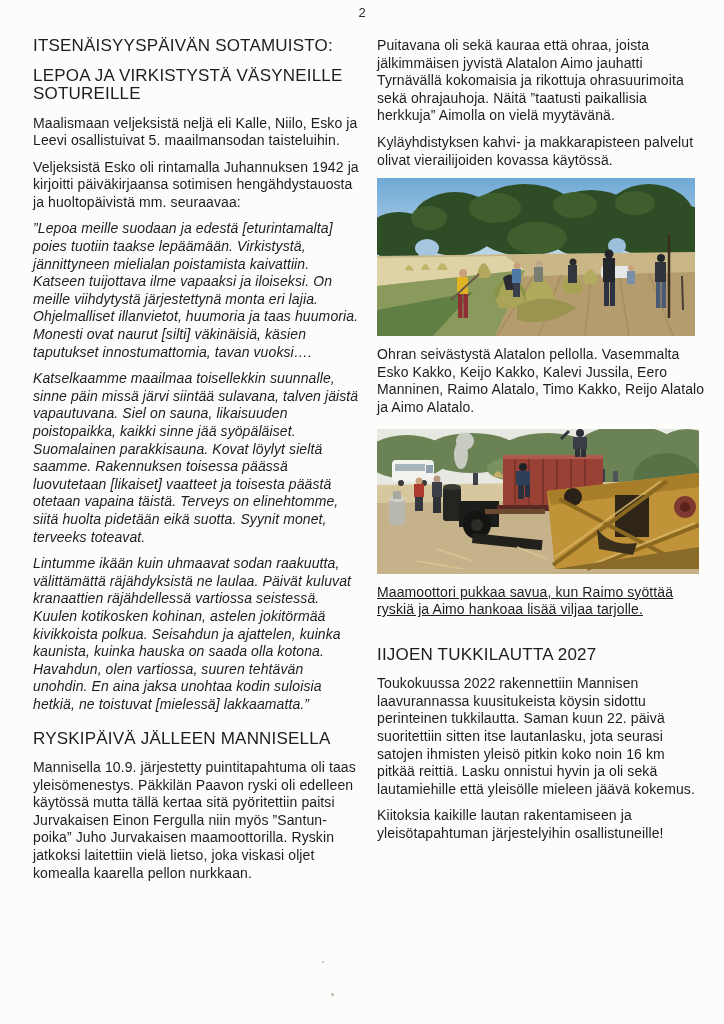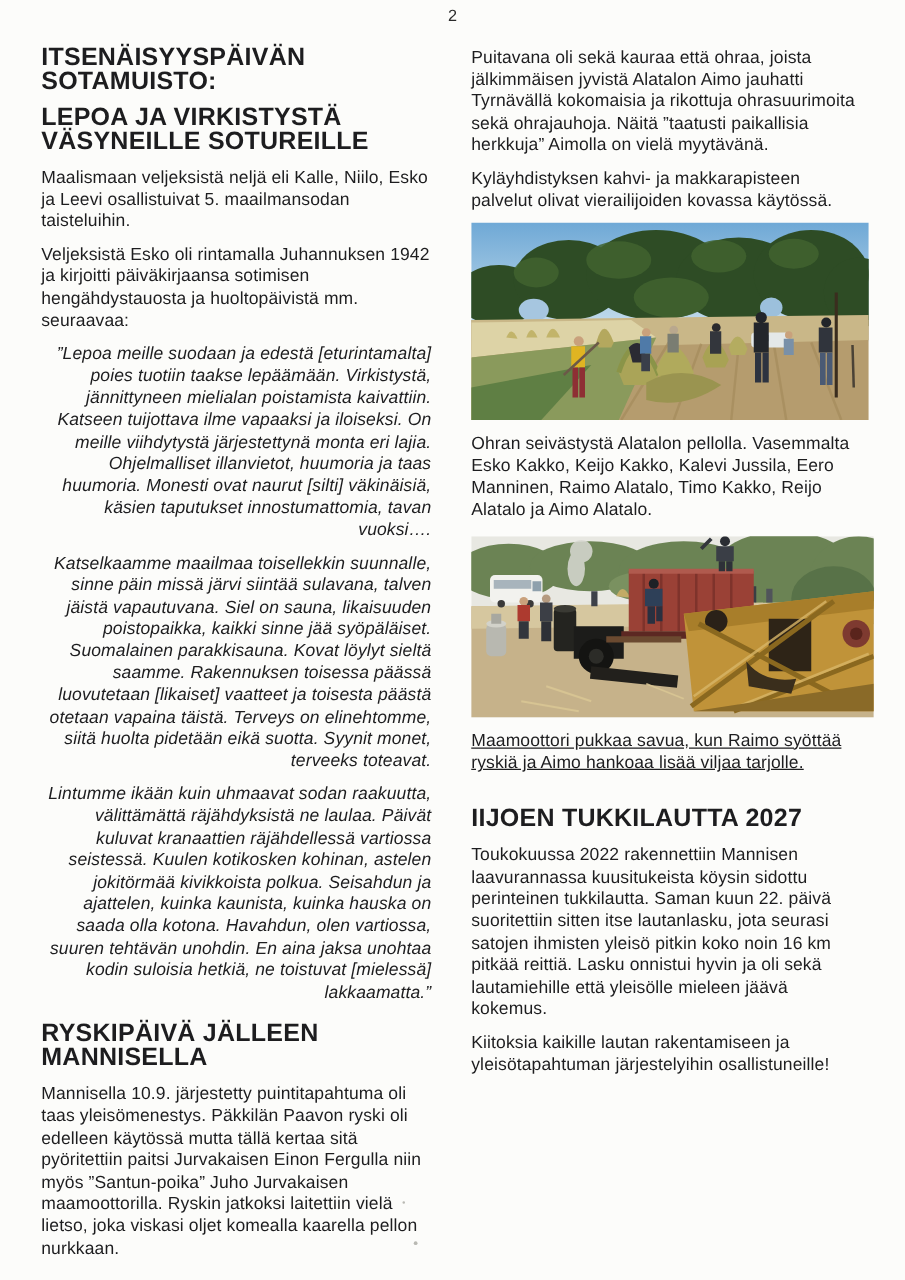--- a/index.html
+++ b/index.html
@@ -24,29 +24,29 @@
   .col {
     position: absolute;
     top: 37px;
     width: 328px;
     font-size: 14px;
     line-height: 17.6px;
     letter-spacing: 0.1px;
   }
   .col-left  { left: 33px; }
   .col-right { left: 377px; }
-  .col p { margin: 0 16px 9px 0; }
+  .col p { margin: 0 0 9px 0; }
   .kicker, .title, .heading {
-    font-size: 20px;
-    font-weight: bold;
+    font-size: 17px;
+    font-weight: normal;
     line-height: 18.5px;
     margin: 0 0 11px 0;
     letter-spacing: 0.2px;
   }
-  .quote { font-style: italic; text-align: right; }
+  .quote { font-style: italic; }
   .bold  { font-weight: normal; }
   .heading-ryski { margin-top: 16px; }
   .heading-raft  { margin-top: 27px; }
   figure.photo { margin: 3px 0 10px 0; padding: 0; }
   figure.photo svg { display: block; }
   .photo1 { margin-left: 6px; }
   .photo2 { margin-left: 0px; }
   .caption1 { margin-bottom: 12px !important; }
   .caption2 { margin-bottom: 0 !important; text-decoration: underline; }
   .speck { position: absolute; background: #b9b9b3; border-radius: 50%; }

